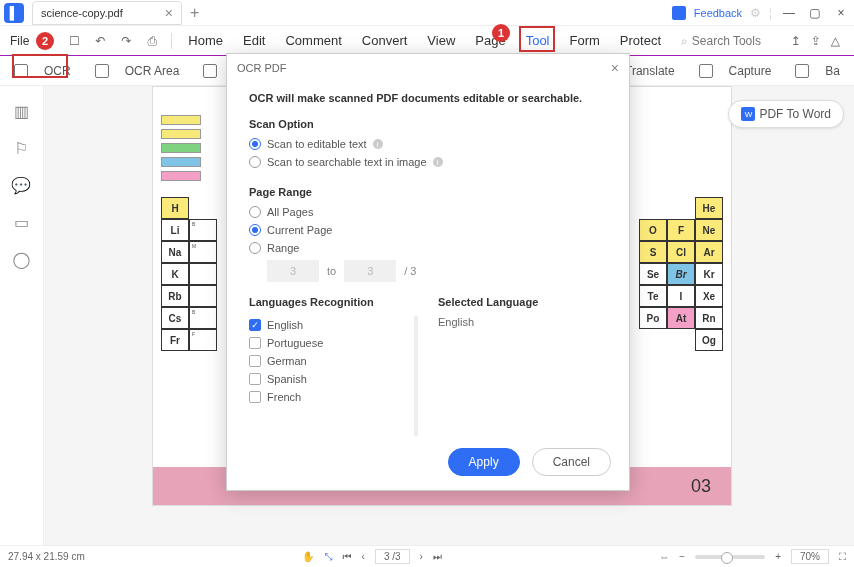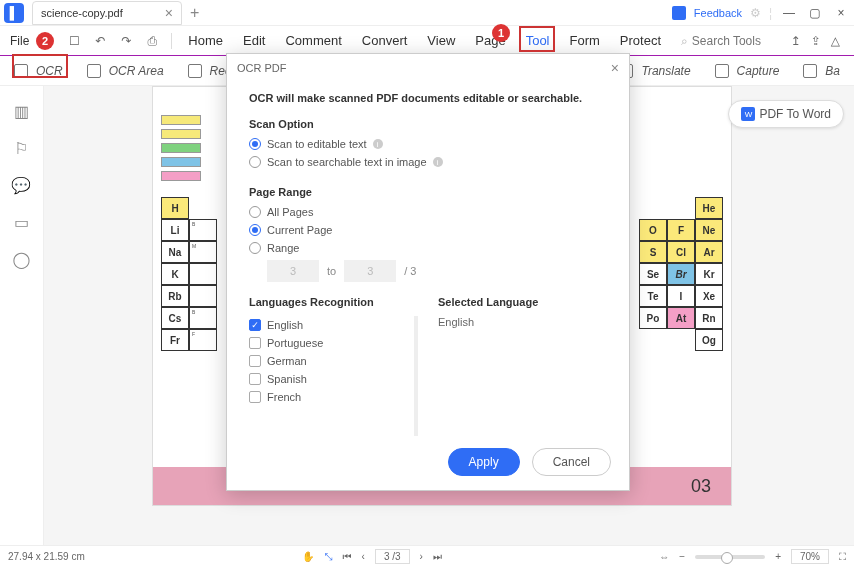--- a/index.html
+++ b/index.html
@@ -17,21 +17,21 @@
 .menubar { height: 30px; display: flex; align-items: center; border-bottom: 1px solid #a21caf; padding: 0 4px; }
 .menubar .file-btn { padding: 4px 6px; font-size: 12px; }
 .menubar .icon-btn { width: 22px; height: 22px; display: flex; align-items: center; justify-content: center; color: #666; margin: 0 2px; }
 .menubar .sep { width: 1px; height: 16px; background: #ddd; margin: 0 6px; }
 .menubar .menu-item { padding: 4px 10px; font-size: 13px; color: #333; }
 .menubar .menu-item.active { color: #2f6df5; }
 .menubar .search { display: flex; align-items: center; color: #bbb; font-size: 12px; margin-left: 10px; }
 .menubar .right-icons { margin-left: auto; display: flex; align-items: center; gap: 10px; padding-right: 10px; color: #666; }
 
 .ribbon { height: 30px; display: flex; align-items: center; border-bottom: 1px solid #eee; padding: 0 8px; gap: 12px; font-size: 12px; color: #555; }
-.ribbon .rbtn { display: flex; align-items: center; gap: 8px; padding: 3px 6px; font-style: italic; }
+.ribbon .rbtn { display: flex; align-items: center; gap: 16px; padding: 3px 6px; }
 .ribbon .icon { width: 14px; height: 14px; border: 1px solid #777; border-radius: 2px; display: inline-block; }
 .ribbon .spacer { flex: 1; }
 
 .main { display: flex; height: calc(567px - 26px - 30px - 30px - 22px); position: relative; }
 .left-rail { width: 44px; border-right: 1px solid #eee; display: flex; flex-direction: column; align-items: center; gap: 18px; padding-top: 16px; color: #888; font-size: 16px; }
 .canvas { flex: 1; background: #f5f5f5; position: relative; overflow: hidden; }
 
 .page { position: absolute; left: 108px; top: 0; width: 580px; height: 420px; background: #fff; border: 1px solid #ddd; }
 .pt-stack { position: absolute; left: 8px; top: 28px; width: 40px; display: flex; flex-direction: column; gap: 4px; }
 .pt-stack div { height: 10px; border: 1px solid #999; }

